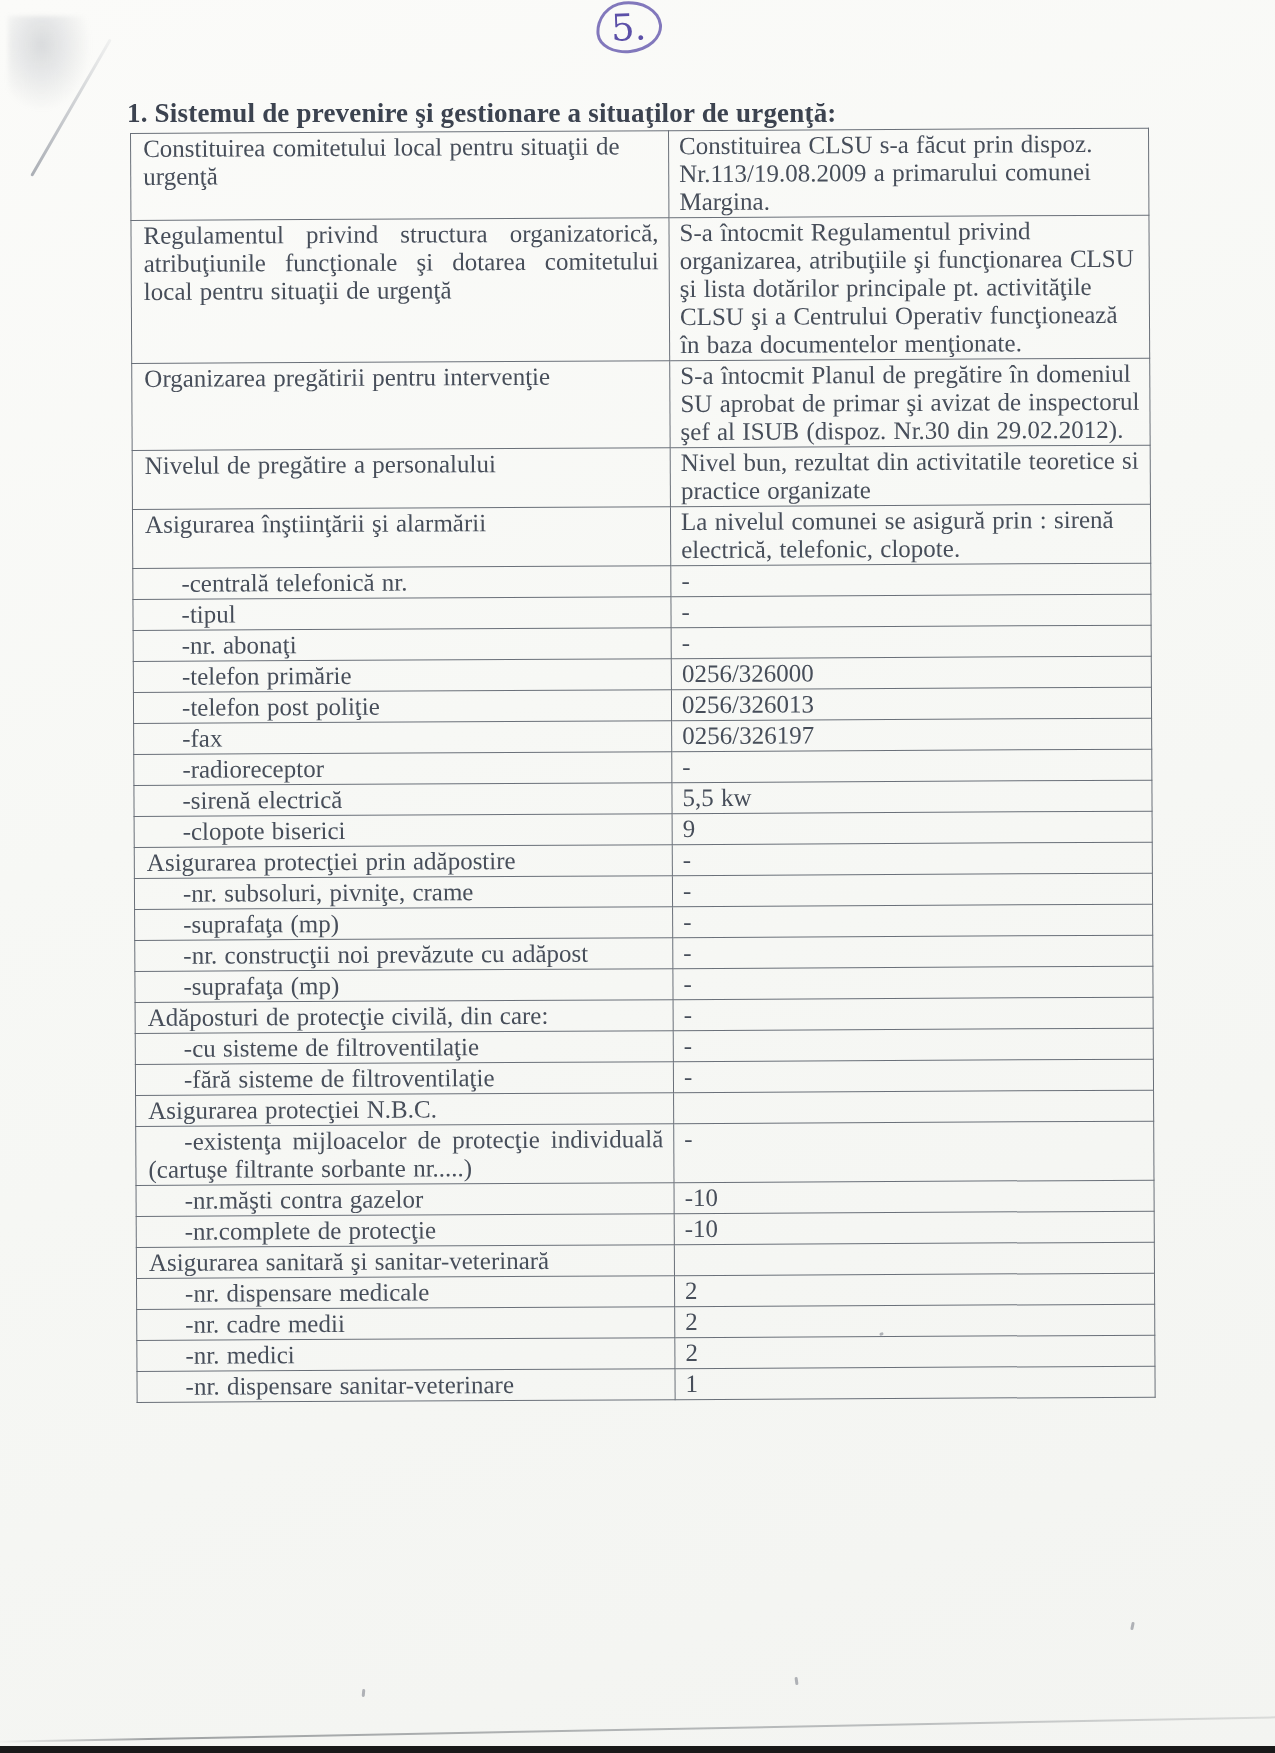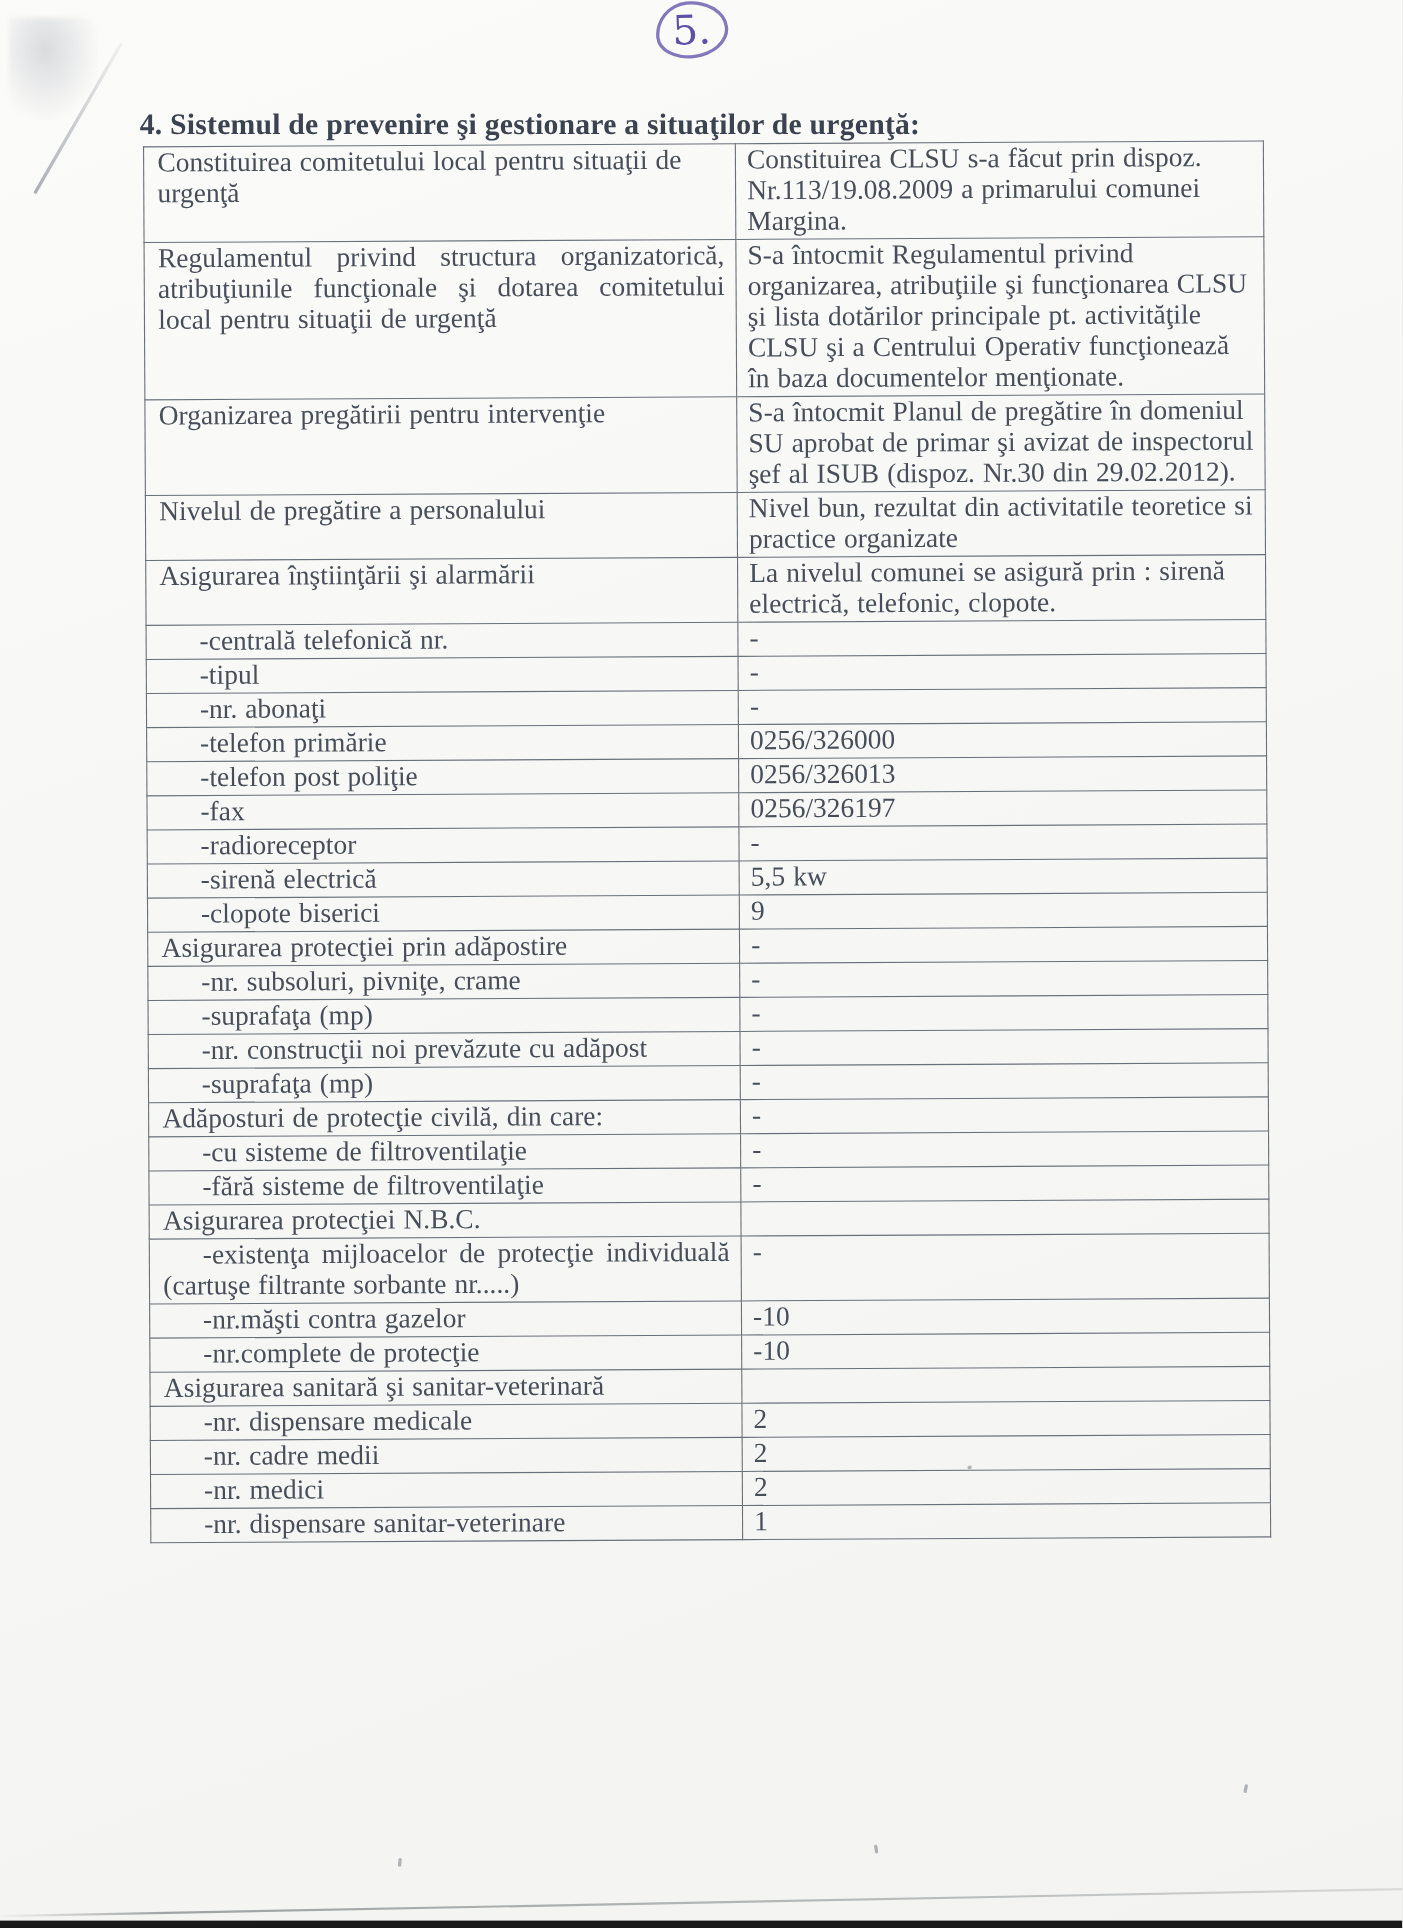--- a/index.html
+++ b/index.html
@@ -83,21 +83,21 @@
 
 <div class="page">
 
   <div class="smudge"></div>
   <div class="fold-mark"></div>
 
   <div class="stamp">
     <span>5.</span>
   </div>
 
-  <h1 class="title">4. Sistemul de prevenire şi gestionare a situaţilor de urgenţă:</h1>
+  <h1 class="title">1. Sistemul de prevenire şi gestionare a situaţilor de urgenţă:</h1>
 
   <table class="report">
     <colgroup>
         <col class="c1">
         <col class="c2">
       </colgroup>
     <tbody>
         <tr>
           <td class="cell label">Constituirea comitetului local pentru situaţii de urgenţă</td>
           <td class="cell value">Constituirea CLSU s-a făcut prin dispoz. Nr.113/19.08.2009 a primarului comunei Margina.</td>

